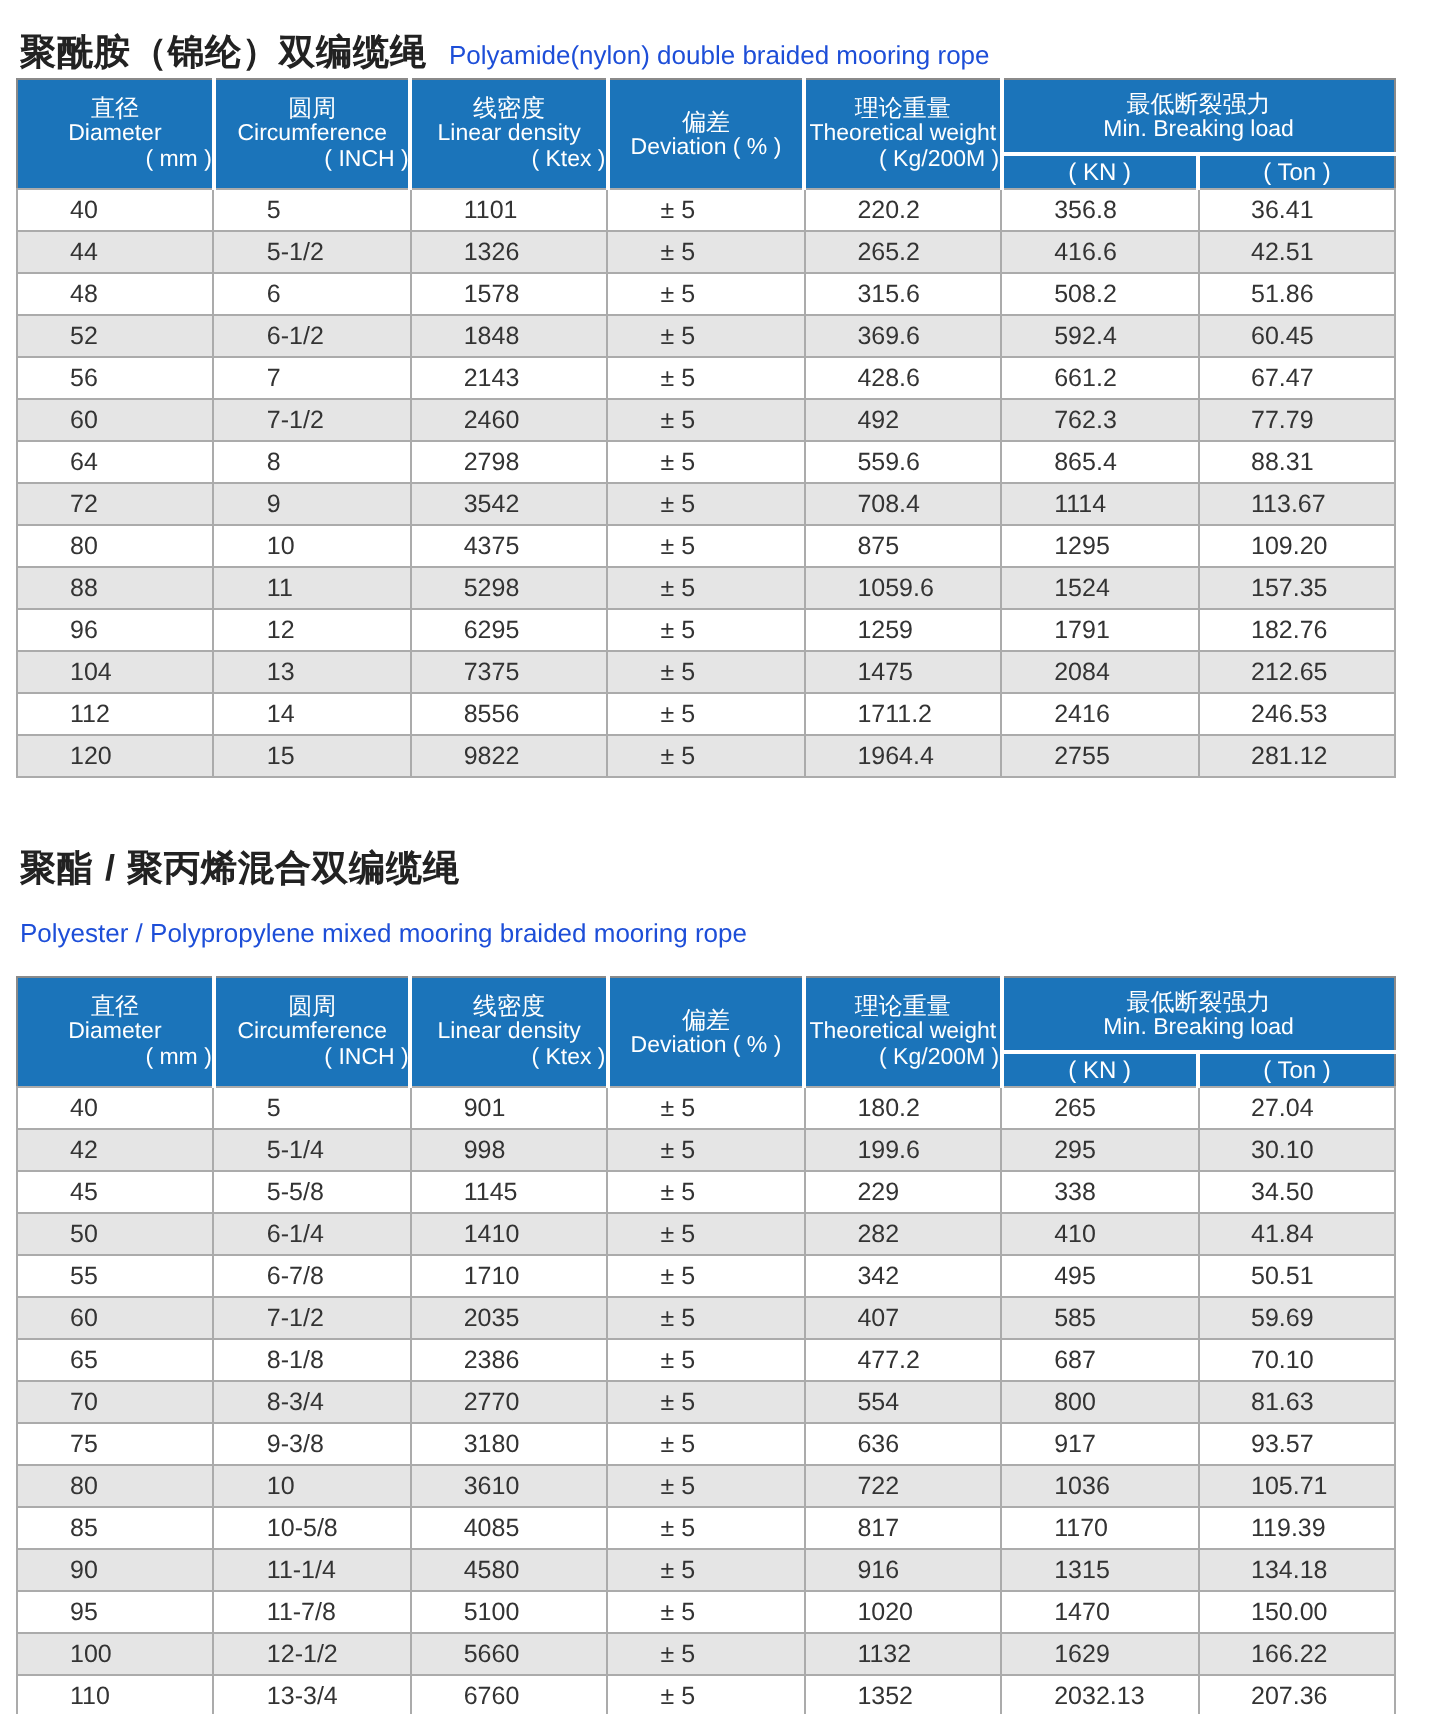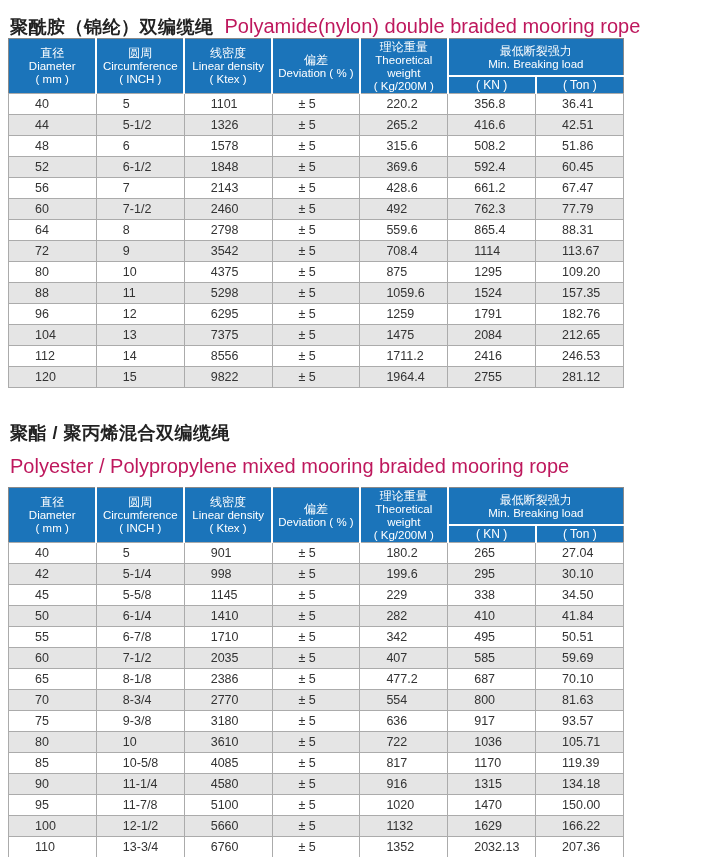--- a/index.html
+++ b/index.html
@@ -21,47 +21,47 @@
   #sec1 .section-title { padding-top: 15px; }
   #sec2 .section-title { padding-top: 34px; padding-bottom: 10px; flex-direction: column; }
   .t-zh {
     font-size: 18px;
     font-weight: bold;
     color: #222222;
     letter-spacing: 0.5px;
     white-space: nowrap;
   }
   .t-en {
-    font-size: 20px;
-    color: #be185d;
+    font-size: 13px;
+    color: #1d4ed8;
     white-space: nowrap;
   }
   table.spec {
     border-collapse: collapse;
     table-layout: fixed;
-    width: 616px;
+    width: 690px;
     margin: 0 8px;
     border: 1px solid #8a8a8a;
   }
   table.spec th {
     background: #1b74ba;
     color: #ffffff;
     font-weight: normal;
     text-align: center;
     vertical-align: middle;
     padding: 0;
     border: 0;
     border-left: 2px solid #ffffff;
   }
   table.spec tr.group-row th:first-child { border-left: 0; }
   table.spec tr.group-row th { height: 36px; }
   table.spec tr.sub-row th { height: 16px; border-top: 2px solid #ffffff; font-size: 12px; margin-left: 45px; }
   .h-zh { display: block; font-size: 12px; line-height: 14px; }
   .h-en { display: block; font-size: 11.5px; line-height: 13px; }
-  .h-unit { display: block; font-size: 11.5px; line-height: 13px; }
+  .h-unit { display: block; font-size: 11.5px; line-height: 13px; text-align: right; }
   table.spec td {
     border: 1px solid #ababab;
     height: 20px;
     font-size: 12.5px;
     color: #333333;
     text-align: left;
     padding: 0 0 0 26px;
     vertical-align: middle;
     background: #ffffff;
     white-space: nowrap;

